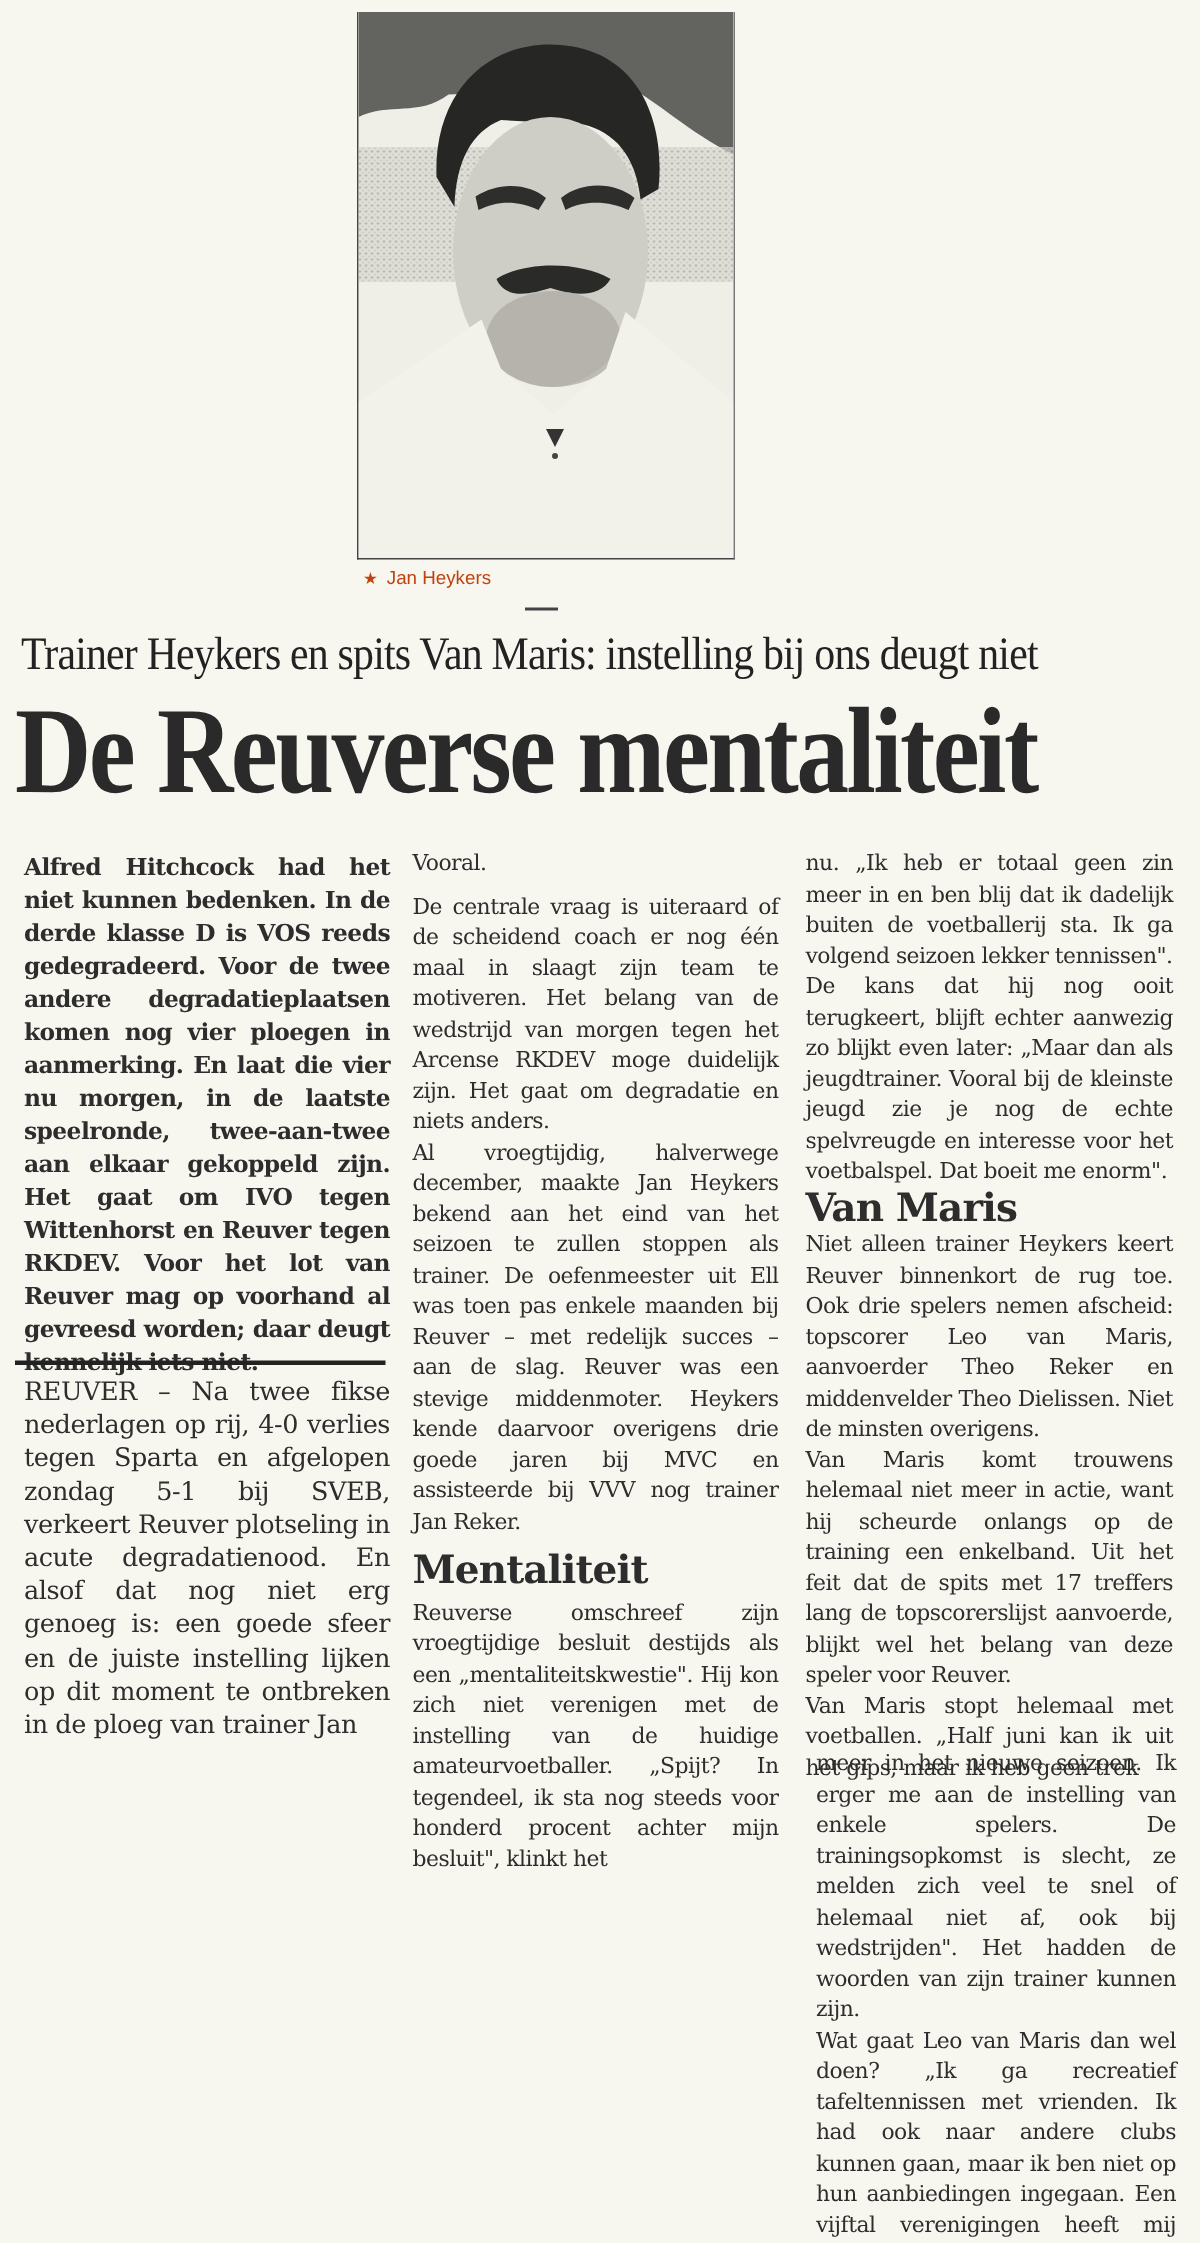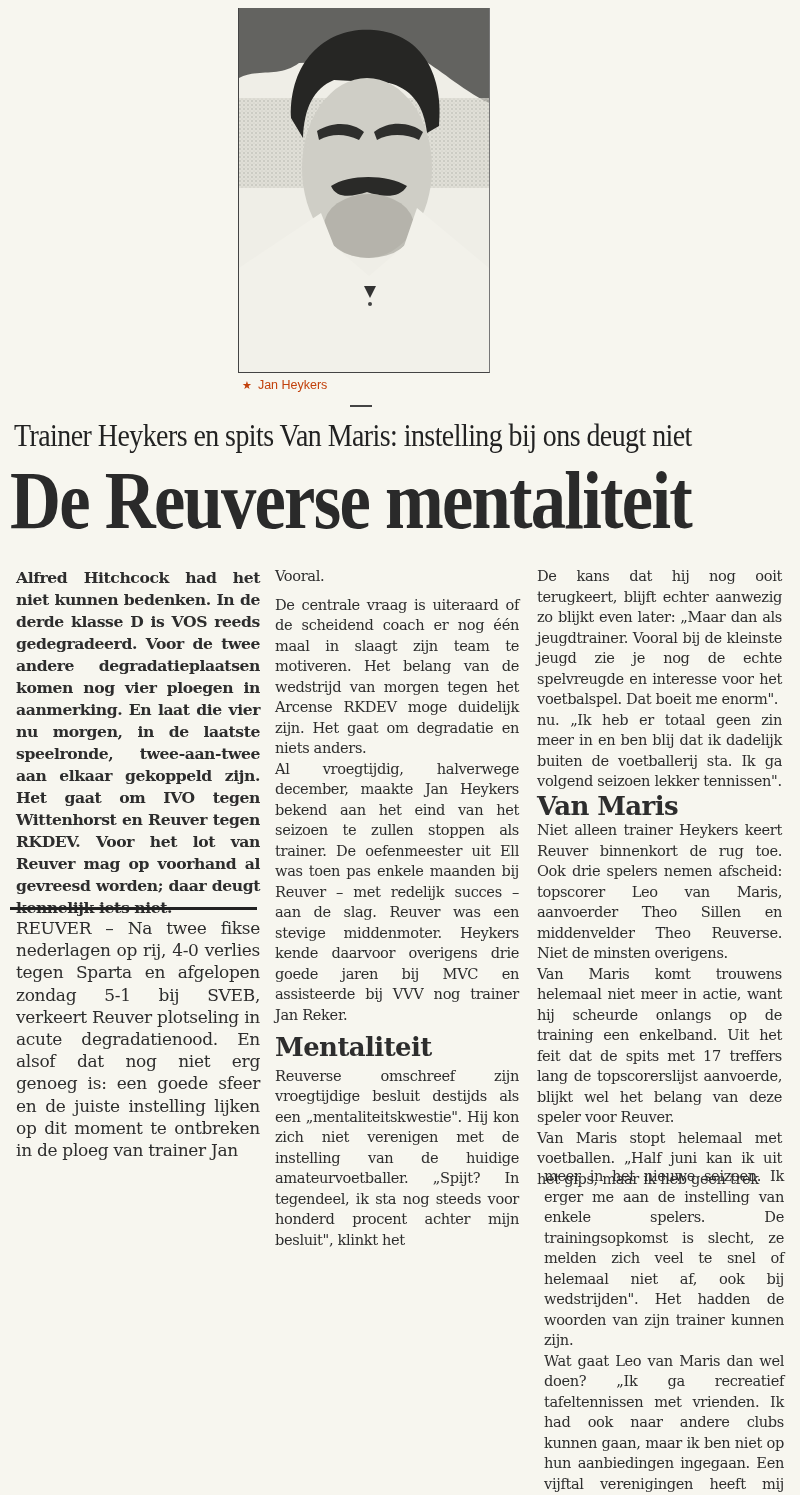--- a/index.html
+++ b/index.html
@@ -132,25 +132,25 @@
   <div class="gap8"></div>
   <p>De centrale vraag is uiteraard of de scheidend coach er nog één maal in slaagt zijn team te motiveren. Het belang van de wedstrijd van morgen tegen het Arcense RKDEV moge duidelijk zijn. Het gaat om degradatie en niets anders.</p>
   <p>Al vroegtijdig, halverwege december, maakte Jan Heykers bekend aan het eind van het seizoen te zullen stoppen als trainer. De oefenmeester uit Ell was toen pas enkele maanden bij Reuver – met redelijk succes – aan de slag. Reuver was een stevige middenmoter. Heykers kende daarvoor overigens drie goede jaren bij MVC en assisteerde bij VVV nog trainer Jan Reker.</p>
   <div style="height:12px"></div>
   <h3 class="subhead">Mentaliteit</h3>
   <div style="height:8px"></div>
   <p>Reuverse omschreef zijn vroegtijdige besluit destijds als een „mentaliteitskwestie". Hij kon zich niet verenigen met de instelling van de huidige amateurvoetballer. „Spijt? In tegendeel, ik sta nog steeds voor honderd procent achter mijn besluit", klinkt het</p>
 </div>
 
 <div class="col right">
+  <p>nu. „Ik heb er totaal geen zin meer in en ben blij dat ik dadelijk buiten de voetballerij sta. Ik ga volgend seizoen lekker tennissen".</p>
   <p>De kans dat hij nog ooit terugkeert, blijft echter aanwezig zo blijkt even later: „Maar dan als jeugdtrainer. Vooral bij de kleinste jeugd zie je nog de echte spelvreugde en interesse voor het voetbalspel. Dat boeit me enorm".</p>
-  <p>nu. „Ik heb er totaal geen zin meer in en ben blij dat ik dadelijk buiten de voetballerij sta. Ik ga volgend seizoen lekker tennissen".</p>
   <div style="height:4px"></div>
   <h3 class="subhead">Van Maris</h3>
   <div style="height:4px"></div>
-  <p>Niet alleen trainer Heykers keert Reuver binnenkort de rug toe. Ook drie spelers nemen afscheid: topscorer Leo van Maris, aanvoerder Theo Sillen en middenvelder Theo Reuverse. Niet de minsten overigens.</p>
+  <p>Niet alleen trainer Heykers keert Reuver binnenkort de rug toe. Ook drie spelers nemen afscheid: topscorer Leo van Maris, aanvoerder Theo Reker en middenvelder Theo Dielissen. Niet de minsten overigens.</p>
   <p>Van Maris komt trouwens helemaal niet meer in actie, want hij scheurde onlangs op de training een enkelband. Uit het feit dat de spits met 17 treffers lang de topscorerslijst aanvoerde, blijkt wel het belang van deze speler voor Reuver.</p>
   <p>Van Maris stopt helemaal met voetballen. „Half juni kan ik uit het gips, maar ik heb geen trek</p>
 </div>
 <div class="col right2">
   <p>meer in het nieuwe seizoen. Ik erger me aan de instelling van enkele spelers. De trainingsopkomst is slecht, ze melden zich veel te snel of helemaal niet af, ook bij wedstrijden". Het hadden de woorden van zijn trainer kunnen zijn.</p>
   <p>Wat gaat Leo van Maris dan wel doen? „Ik ga recreatief tafeltennissen met vrienden. Ik had ook naar andere clubs kunnen gaan, maar ik ben niet op hun aanbiedingen ingegaan. Een vijftal verenigingen heeft mij benaderd, waaronder Roermond en het Duitse Breyell, waar Albert van der Weide de trainer is".</p>
 </div>
 
 </body></html>

